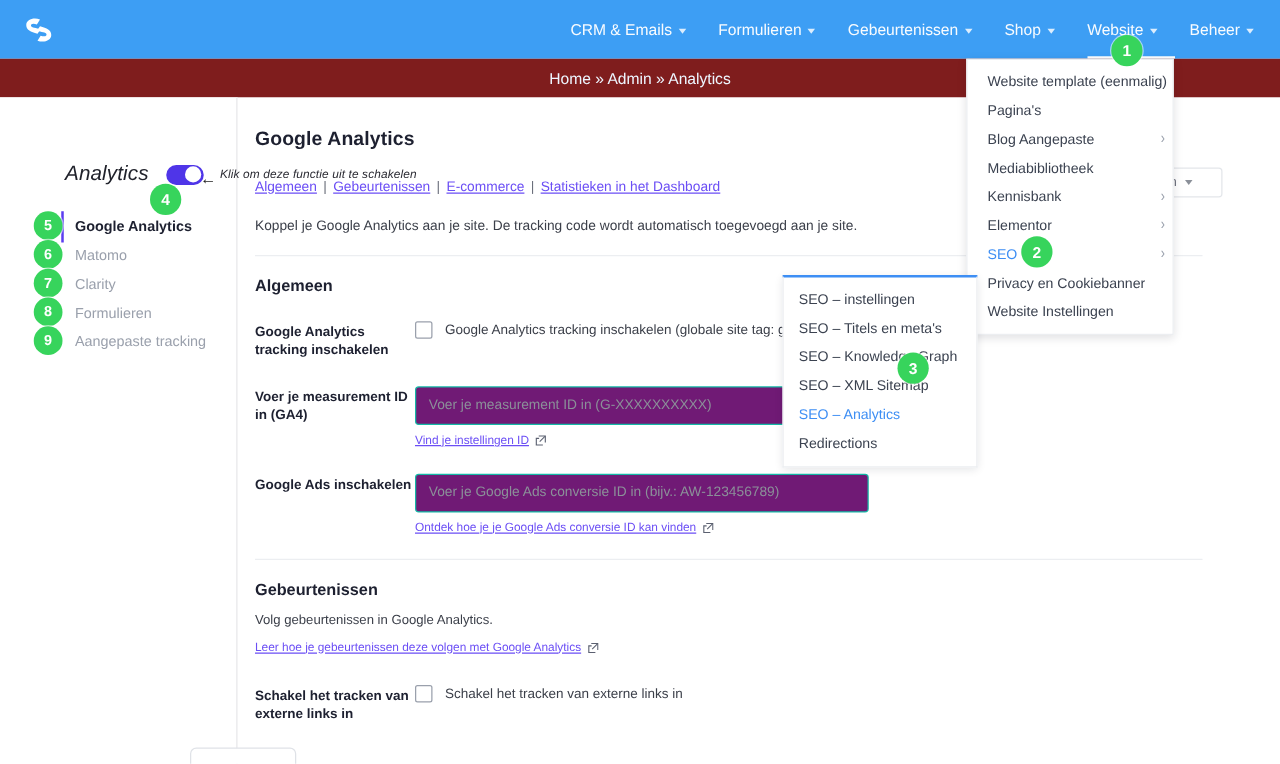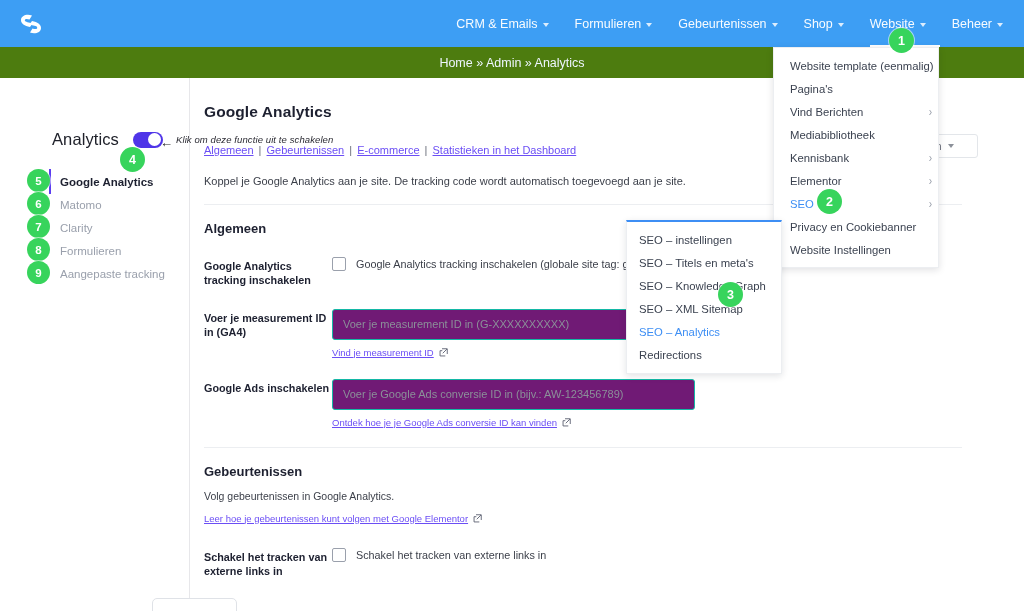--- a/index.html
+++ b/index.html
@@ -35,36 +35,36 @@
     border-top:4px solid rgba(255,255,255,.85); margin-top:2px;
   }
   
   .nav-underline {
     position:absolute; left:870px; top:45px; width:70px; height:2px; background:#ffffff;
   }
 
   
   .crumbbar {
     position:absolute; top:47px; left:0; width:1024px; height:31px;
-    background:#4d7c0f; display:flex; align-items:center; justify-content:center;
+    background:#7f1d1d; display:flex; align-items:center; justify-content:center;
   }
   .crumbbar .crumb { color:#eef6ff; font-size:12.5px; }
 
   
   .page { position:absolute; top:78px; left:0; width:1024px; height:533px; background:#fff; }
 
   
   .leftpanel {
     position:absolute; left:0; top:0; width:190px; height:533px;
     border-right:1px solid #e7e7ea; background:#fff;
   }
   .analytics-head {
     position:absolute; left:52px; top:52px; display:flex; align-items:center; gap:14px;
   }
-  .analytics-title { font-size:16.5px; color:#20222b; letter-spacing:.1px; }
+  .analytics-title { font-size:16.5px; color:#20222b; letter-spacing:.1px;font-style:italic; }
   .toggle {
     width:30px; height:16px; border-radius:9px; background:#4f35e8;
     position:relative; cursor:pointer; flex:none;
   }
   .toggle .knob {
     position:absolute; right:1.5px; top:1.5px; width:13px; height:13px;
     border-radius:50%; background:#ffffff;
   }
   .hint-arrow {
     position:absolute; left:160px; top:58px; font-size:13px; color:#222; line-height:1;
@@ -278,21 +278,21 @@
             <span class="cblabel">Google Analytics tracking inschakelen (globale site tag: gtag.js)</span>
           </div>
         </div>
       </div>
 
       <div class="field">
         <div class="flabel">Voer je measurement ID in (GA4)</div>
         <div class="fbody">
           <div class="textinput">Voer je measurement ID in (G-XXXXXXXXXX)</div>
           <div class="sublink">
-            <span class="ilink">Vind je measurement ID</span>
+            <span class="ilink">Vind je instellingen ID</span>
             <svg class="extico" viewBox="0 0 12 12">
               <path d="M4 1h7v7" fill="none" stroke="#5b6070" stroke-width="1.2"></path>
               <path d="M10.6 1.4 L5 7" fill="none" stroke="#5b6070" stroke-width="1.2"></path>
               <path d="M8.4 10.6H1.4V3.6h3" fill="none" stroke="#5b6070" stroke-width="1.2"></path>
             </svg>
           </div>
         </div>
       </div>
 
       <div class="field">
@@ -307,21 +307,21 @@
               <path d="M8.4 10.6H1.4V3.6h3" fill="none" stroke="#5b6070" stroke-width="1.2"></path>
             </svg>
           </div>
         </div>
       </div>
 
       <div class="hr" style="margin-top:19px;"></div>
       <div class="h-sec">Gebeurtenissen</div>
       <div class="note">Volg gebeurtenissen in Google Analytics.</div>
       <div class="sublink" style="margin-top:11px;">
-        <span class="ilink">Leer hoe je gebeurtenissen kunt volgen met Google Elementor</span>
+        <span class="ilink">Leer hoe je gebeurtenissen deze volgen met Google Analytics</span>
         <svg class="extico" viewBox="0 0 12 12">
           <path d="M4 1h7v7" fill="none" stroke="#5b6070" stroke-width="1.2"></path>
           <path d="M10.6 1.4 L5 7" fill="none" stroke="#5b6070" stroke-width="1.2"></path>
           <path d="M8.4 10.6H1.4V3.6h3" fill="none" stroke="#5b6070" stroke-width="1.2"></path>
         </svg>
       </div>
 
       <div class="field" style="margin-top:24px;">
         <div class="flabel">Schakel het tracken van externe links in</div>
         <div class="fbody">
@@ -380,21 +380,21 @@
           <span>Website template (eenmalig)</span>
         </span>
     </div>
     <div class="mitem">
       <span class="mlabelwrap">
           <span>Pagina's</span>
         </span>
     </div>
     <div class="mitem">
       <span class="mlabelwrap">
-          <span>Vind Berichten</span>
+          <span>Blog Aangepaste</span>
         </span>
       <span class="mchev">›</span>
     </div>
     <div class="mitem">
       <span class="mlabelwrap">
           <span>Mediabibliotheek</span>
         </span>
     </div>
     <div class="mitem">
       <span class="mlabelwrap">

